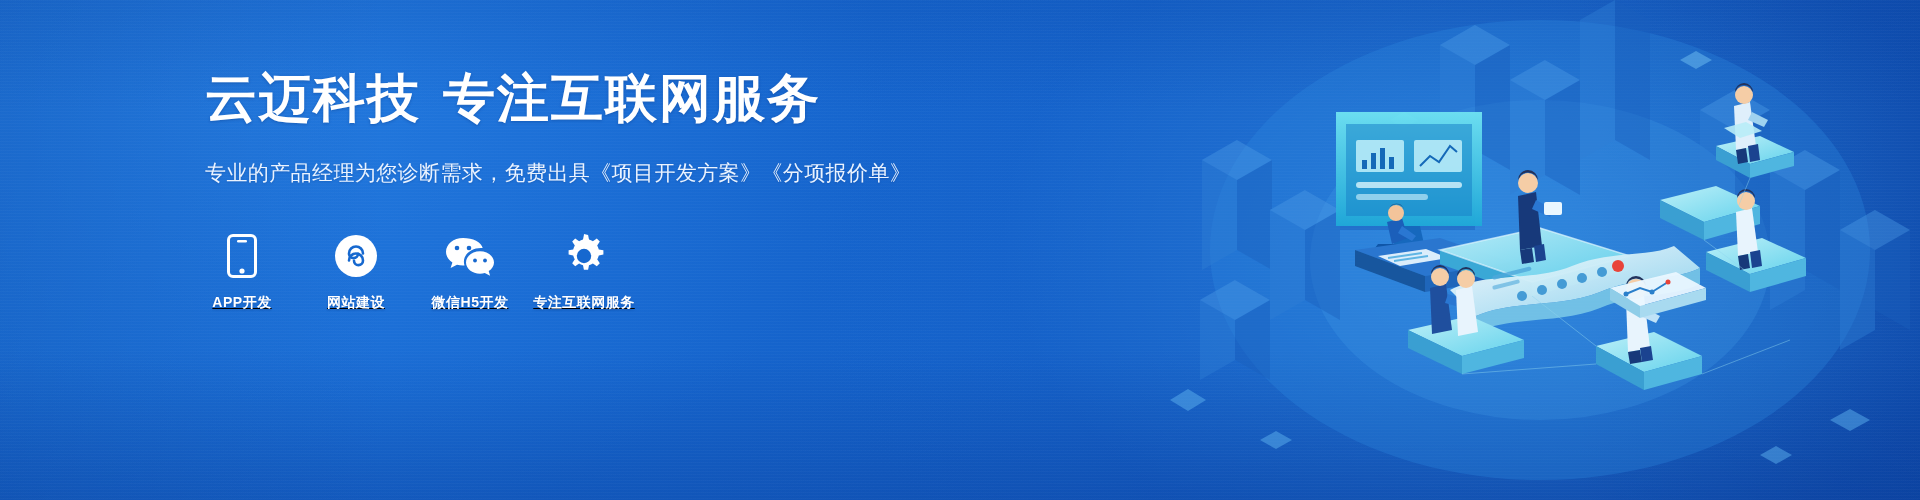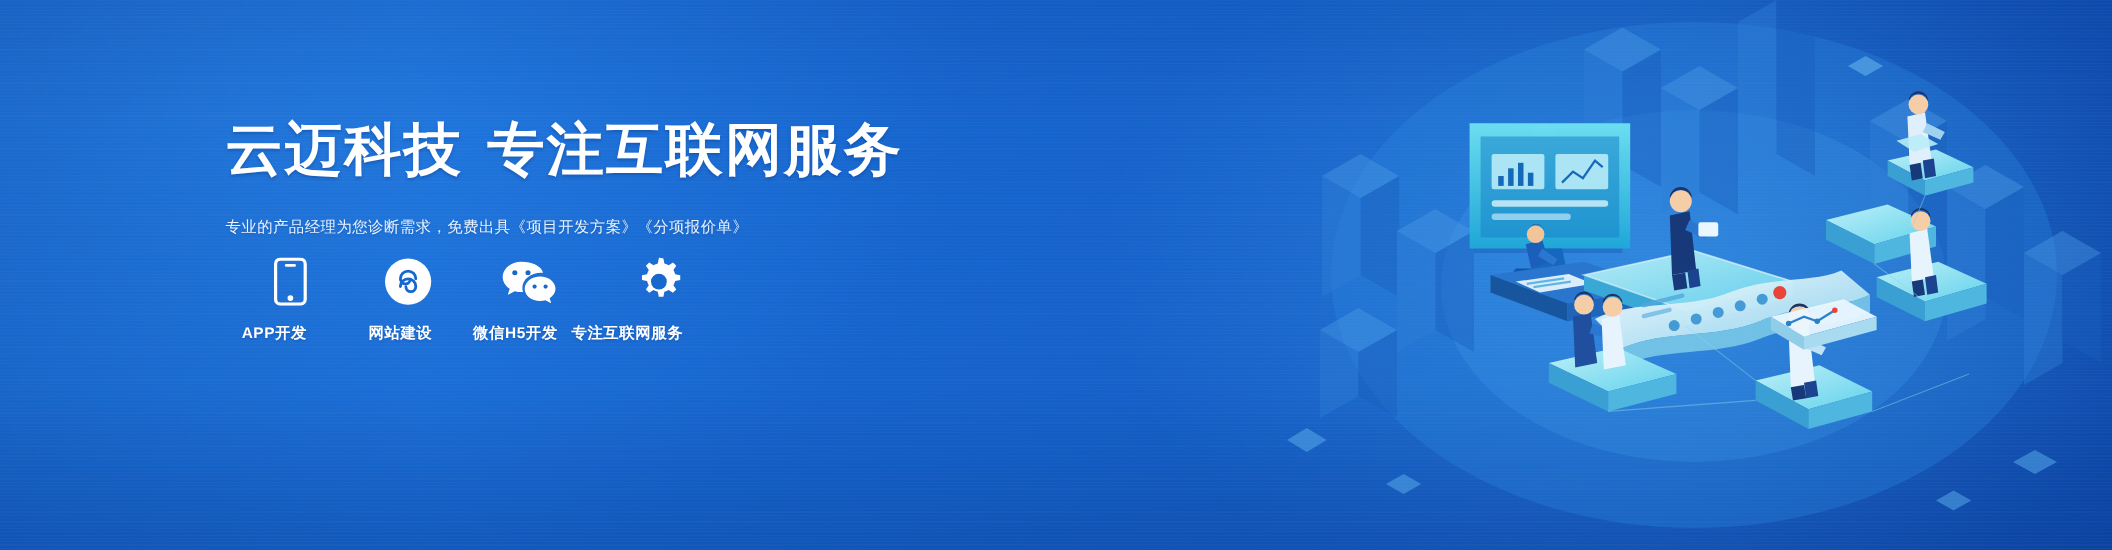--- a/index.html
+++ b/index.html
@@ -31,58 +31,58 @@
     background-image:repeating-linear-gradient(to bottom, rgba(255,255,255,0.022) 0px, rgba(255,255,255,0.022) 1px, rgba(0,0,0,0) 1px, rgba(0,0,0,0) 3px);
     pointer-events:none;
   }
 
   
   .content {
     position:absolute;
     left:205px; top:68px;
     width:740px;
     z-index:6;
-    margin-top:39px;
   }
   .headline {
     font-family:"Liberation Sans", sans-serif;
     font-weight:bold;
     font-size:52px;
     line-height:1.18;
     color:#ffffff;
     letter-spacing:2px;
     white-space:nowrap;
     text-shadow:0 1px 3px rgba(4,40,110,0.30);
   }
   .headline .gap { display:inline-block; width:22px; }
   .subtitle {
     margin-top:26px;
-    font-size:14px;
+    font-size:21px;
     line-height:1.75;
     color:#eaf3ff;
     letter-spacing:0.4px;
     white-space:nowrap;
     text-shadow:0 1px 2px rgba(4,40,110,0.22);
   }
   .subtitle div { }
 
   
   .services {
     position:absolute;
     left:205px; top:232px;
     display:flex;
     align-items:flex-start;
     gap:40px;
     z-index:6;
   }
   .service {
     display:flex;
     flex-direction:column;
-    align-items:flex-end;
+    align-items:center;
     width:74px;
+    text-decoration:underline;
   }
   .service .icon-wrap {
     height:48px;
     display:flex; align-items:center; justify-content:center;
     margin-bottom:14px;
   }
   .service svg { display:block; }
   .service .label {
     font-size:14px;
     font-weight:bold;

